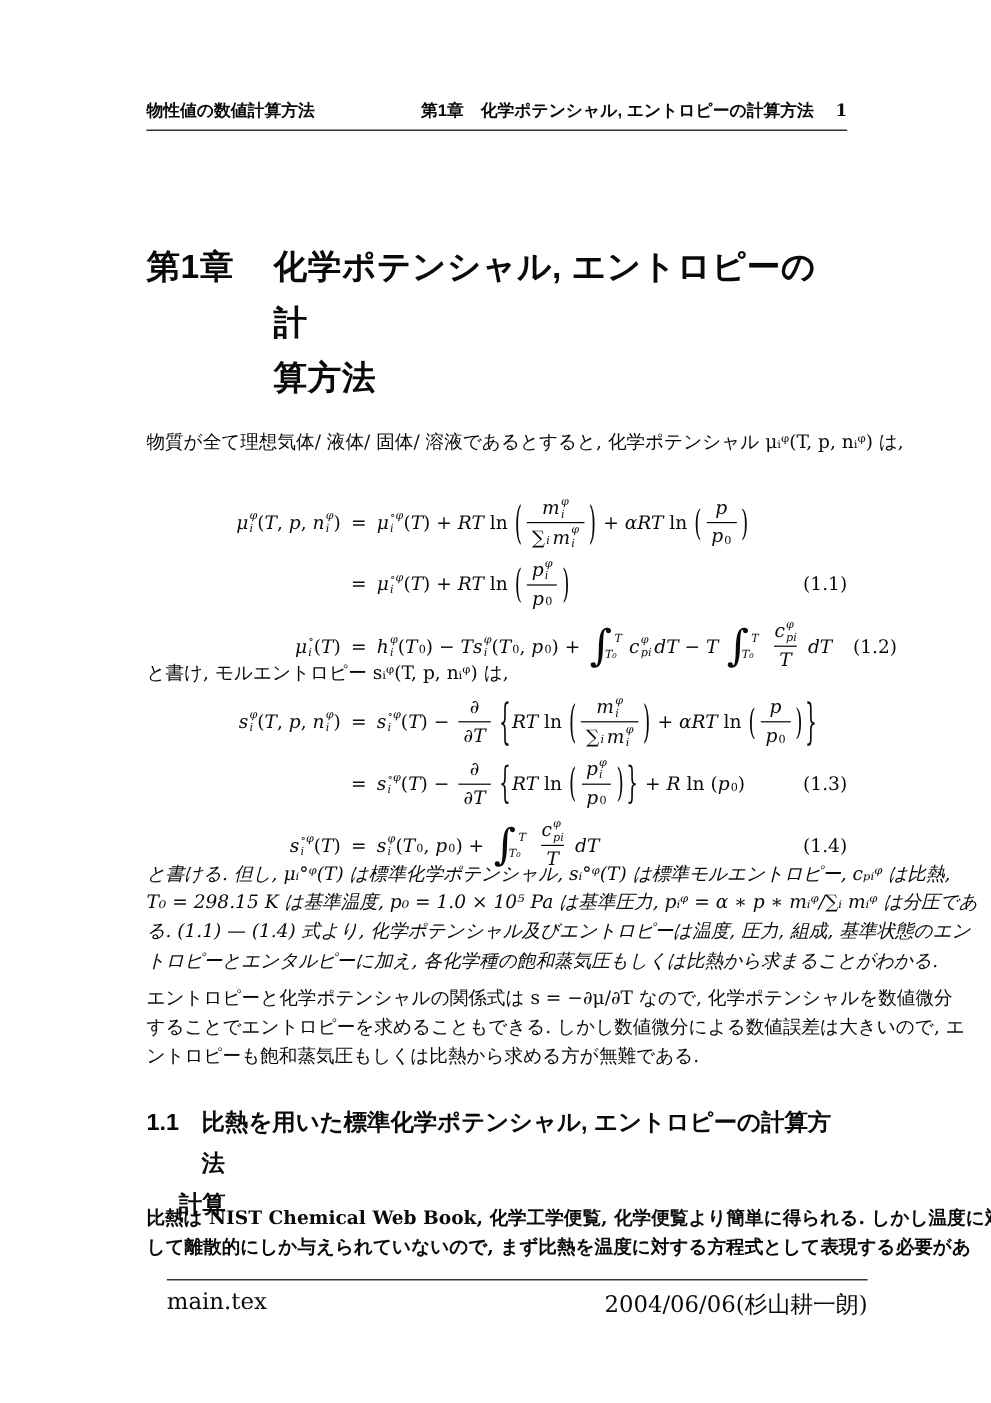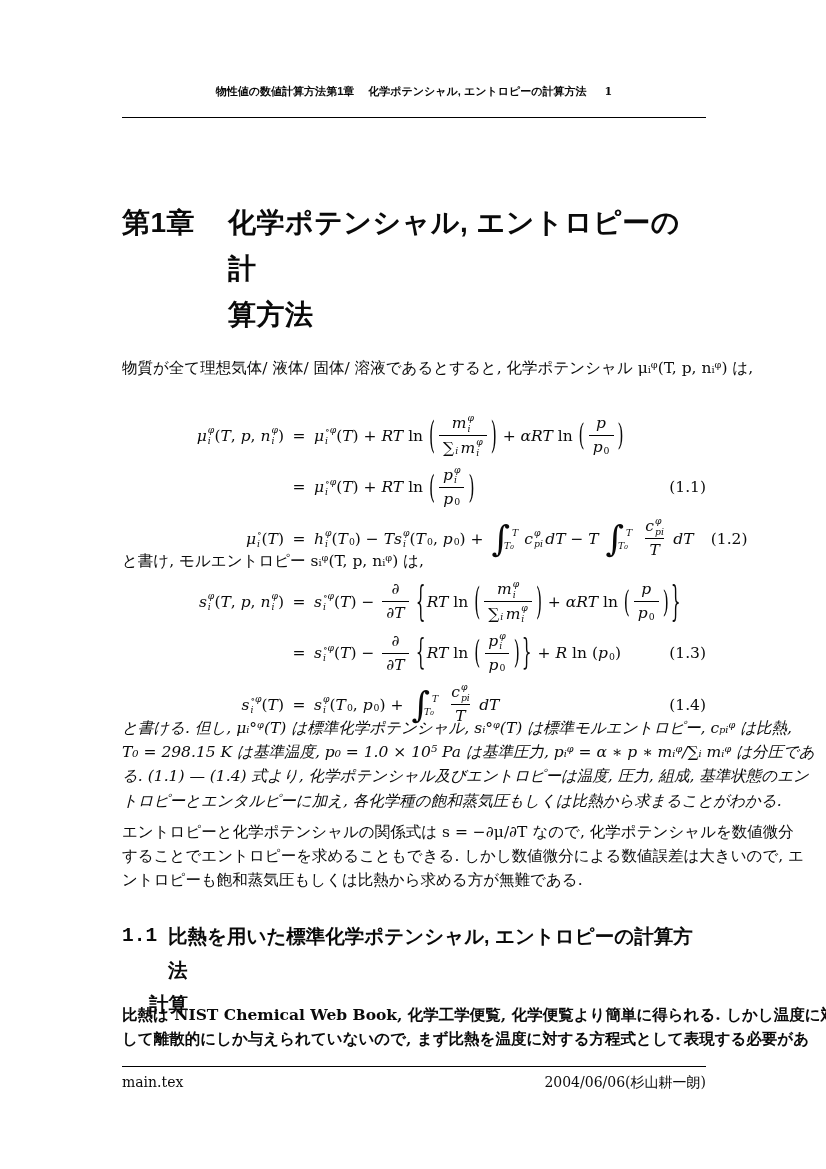--- a/index.html
+++ b/index.html
@@ -2,23 +2,23 @@
 <html><head>
 <meta charset="utf-8">
 <style>
   * { margin:0; padding:0; box-sizing:border-box; }
   html,body { background:#ffffff; }
   body { width:826px; height:1169px; font-family:"DejaVu Serif", serif; color:#0a0a0a; }
   .page { position:relative; width:826px; height:1169px; background:#fff; overflow:hidden; }
   .blk { position:absolute; left:122px; width:584px; }
 
   
-  .hdr { top:84px; display:flex; justify-content:center; align-items:baseline;
-         border-bottom:1.5px solid #000; padding-bottom:18px;
-         font-family:"Liberation Sans", sans-serif; font-weight:bold; font-size:11px; }
+  .hdr { top:84px; display:flex; justify-content:space-between; align-items:baseline;
+         border-bottom:1.5px solid #000; padding-bottom:6px;
+         font-family:"Liberation Sans", sans-serif; font-weight:bold; font-size:14px; }
   .hdr-right { display:flex; align-items:baseline; gap:14px; }
   .hdr-page { font-family:"DejaVu Serif", serif; font-weight:bold; margin-left:4px; }
 
   
   .chapter { top:200px; font-family:"Liberation Sans", sans-serif; font-weight:bold;
              font-size:28px; line-height:46px; letter-spacing:0.5px; }
   .chapter-row { display:flex; }
   .chapter-num { width:106px; flex:none; }
   .chapter-line2 { margin-left:106px; }
 
@@ -29,26 +29,26 @@
   .p1 { top:356px; }
   .mid { top:549px; }
   .p2 { top:716px;font-style:italic; }
   .p3 { top:820px; }
   .p5 { top:1003px;font-weight:bold; }
 
   
   .sect { top:919px; font-family:"Liberation Sans", sans-serif; font-weight:bold;
           font-size:19.5px; line-height:34px; }
   .sect-row { display:flex; }
-  .sect-num { width:46px; flex:none; font-family:Liberation Mono, monospace; }
+  .sect-num { width:46px; flex:none; font-family:Liberation Sans, sans-serif; }
   .sect-line2 { margin-left:27px; }
 
   
   .ftr { top:1066px; border-top:1.5px solid #000; padding-top:7px;
-         display:flex; justify-content:space-between; font-size:14px; }
+         display:flex; justify-content:space-between; font-size:19px;margin-left:17px; }
 
   
   .eqs { font-size:15.5px; }
   .eqA { top:408px; }
   .eqB { top:574px; }
   .eq-line { display:grid; grid-template-columns:162px 30px 1fr 54px; align-items:center; margin:4px 0; }
   .eq-lhs { display:flex; justify-content:flex-end; align-items:center; }
   .eq-rel { text-align:center; }
   .eq-rhs { display:flex; align-items:center; }
   .eq-no  { text-align:right; }

